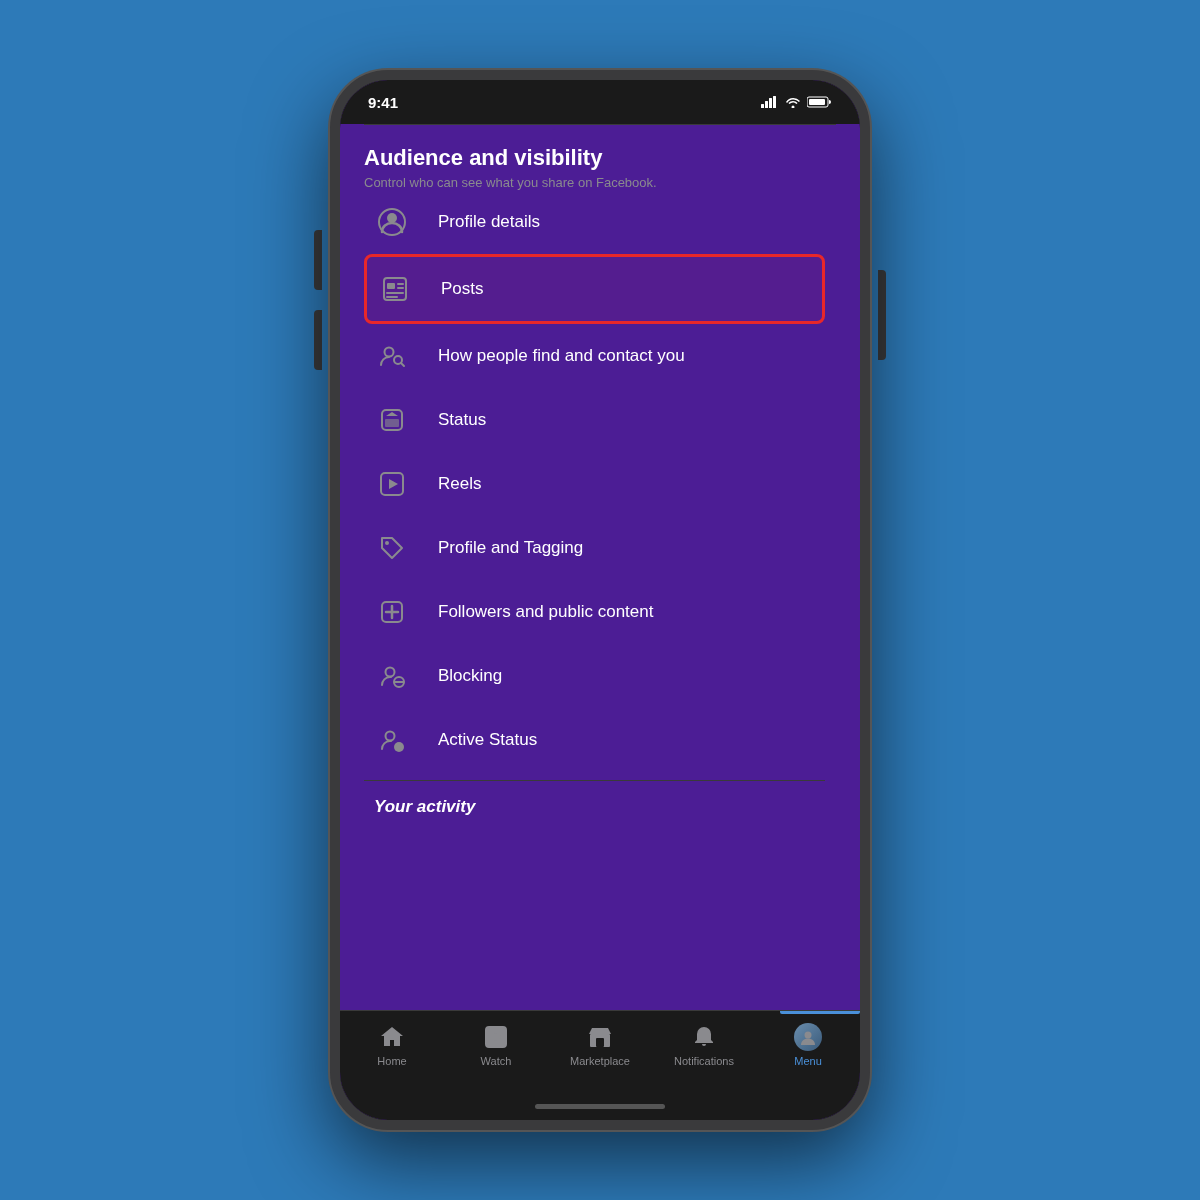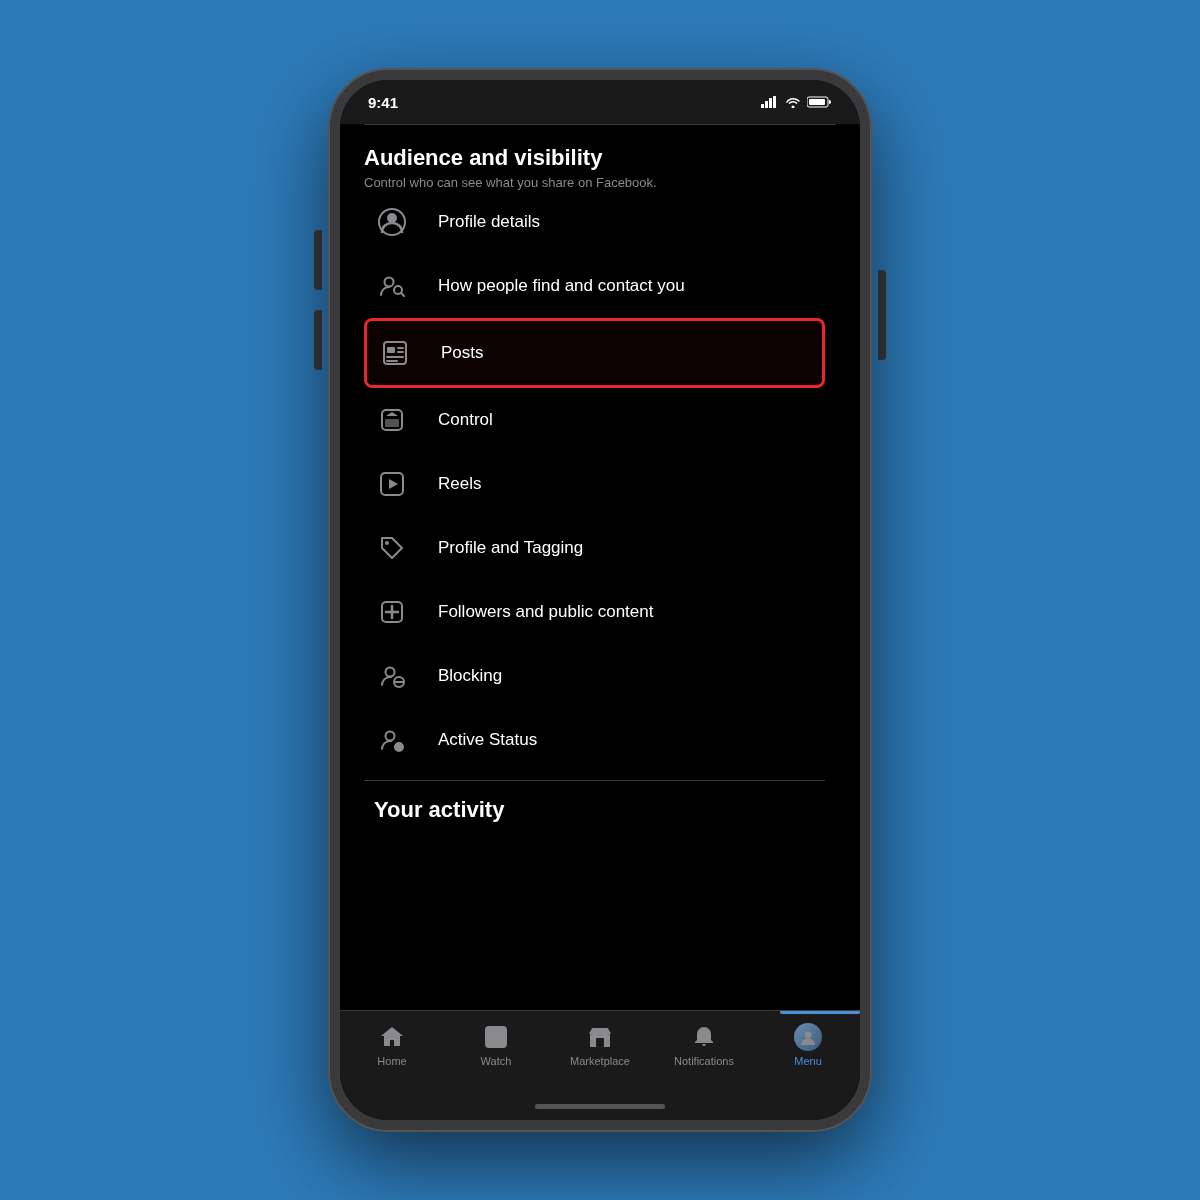--- a/index.html
+++ b/index.html
@@ -58,21 +58,21 @@
       top: 200px;
       width: 8px;
       height: 90px;
       background: #3a3a3c;
       border-radius: 0 4px 4px 0;
     }
 
     .screen {
       width: 100%;
       height: 100%;
-      background: #000000;
+      background: #4c1d95;
       border-radius: 48px;
       overflow: hidden;
       display: flex;
       flex-direction: column;
     }
 
     
     .status-bar {
       height: 44px;
       background: #1a1a1a;
@@ -166,25 +166,26 @@
       margin-left: 12px;
     }
 
     .content-divider {
       height: 1px;
       background: #3a3a3a;
       margin: 8px 0;
     }
 
     .activity-title {
-      font-size: 22px;
+      font-size: 17px;
       font-weight: 700;
       color: #ffffff;
       margin-top: 16px;
       padding: 0 10px;
+      font-style: italic;
     }
 
     
     .bottom-nav {
       height: 82px;
       background: #1a1a1a;
       border-top: 1px solid #3a3a3a;
       display: flex;
       align-items: flex-start;
       padding-top: 8px;
@@ -310,55 +311,55 @@
             <div class="menu-icon">
               <svg width="28" height="28" viewBox="0 0 28 28">
                 <circle cx="14" cy="10" r="5" fill="#8a8a8e"></circle>
                 <path d="M4 24c0-5.5 4.5-9 10-9s10 3.5 10 9" fill="none" stroke="#8a8a8e" stroke-width="2.5" stroke-linecap="round"></path>
                 <circle cx="14" cy="14" r="13" fill="none" stroke="#8a8a8e" stroke-width="2"></circle>
               </svg>
             </div>
             <span class="menu-label">Profile details</span>
           </li>
 
-          <li class="menu-item">
-            <div class="menu-icon">
-              <svg width="28" height="28" viewBox="0 0 28 28">
-                <circle cx="11" cy="10" r="4.5" fill="none" stroke="#8a8a8e" stroke-width="2"></circle>
-                <path d="M3 23c0-4.4 3.6-8 8-8" fill="none" stroke="#8a8a8e" stroke-width="2" stroke-linecap="round"></path>
-                <circle cx="20" cy="18" r="4" fill="none" stroke="#8a8a8e" stroke-width="2"></circle>
-                <line x1="23" y1="21" x2="26" y2="24" stroke="#8a8a8e" stroke-width="2" stroke-linecap="round"></line>
-              </svg>
-            </div>
-            <span class="menu-label">How people find and contact you</span>
-          </li>
-
           <li class="menu-item highlighted">
             <div class="menu-icon">
               <svg width="28" height="28" viewBox="0 0 28 28">
                 <rect x="3" y="3" width="22" height="22" rx="3" fill="none" stroke="#8a8a8e" stroke-width="2"></rect>
                 <rect x="6" y="8" width="8" height="6" rx="1" fill="#8a8a8e"></rect>
                 <line x1="17" y1="9" x2="22" y2="9" stroke="#8a8a8e" stroke-width="2" stroke-linecap="round"></line>
                 <line x1="17" y1="13" x2="22" y2="13" stroke="#8a8a8e" stroke-width="2" stroke-linecap="round"></line>
                 <line x1="6" y1="18" x2="22" y2="18" stroke="#8a8a8e" stroke-width="2" stroke-linecap="round"></line>
                 <line x1="6" y1="22" x2="16" y2="22" stroke="#8a8a8e" stroke-width="2" stroke-linecap="round"></line>
               </svg>
             </div>
             <span class="menu-label">Posts</span>
           </li>
 
           <li class="menu-item">
             <div class="menu-icon">
               <svg width="28" height="28" viewBox="0 0 28 28">
+                <circle cx="11" cy="10" r="4.5" fill="none" stroke="#8a8a8e" stroke-width="2"></circle>
+                <path d="M3 23c0-4.4 3.6-8 8-8" fill="none" stroke="#8a8a8e" stroke-width="2" stroke-linecap="round"></path>
+                <circle cx="20" cy="18" r="4" fill="none" stroke="#8a8a8e" stroke-width="2"></circle>
+                <line x1="23" y1="21" x2="26" y2="24" stroke="#8a8a8e" stroke-width="2" stroke-linecap="round"></line>
+              </svg>
+            </div>
+            <span class="menu-label">How people find and contact you</span>
+          </li>
+
+          <li class="menu-item">
+            <div class="menu-icon">
+              <svg width="28" height="28" viewBox="0 0 28 28">
                 <rect x="4" y="4" width="20" height="20" rx="4" fill="none" stroke="#8a8a8e" stroke-width="2"></rect>
                 <rect x="7" y="13" width="14" height="8" rx="1" fill="#8a8a8e" opacity="0.6"></rect>
                 <path d="M8 10 L14 6 L20 10" fill="#8a8a8e"></path>
               </svg>
             </div>
-            <span class="menu-label">Control</span>
+            <span class="menu-label">Status</span>
           </li>
 
           <li class="menu-item">
             <div class="menu-icon">
               <svg width="28" height="28" viewBox="0 0 28 28">
                 <rect x="3" y="3" width="22" height="22" rx="4" fill="none" stroke="#8a8a8e" stroke-width="2"></rect>
                 <polygon points="11,9 11,19 20,14" fill="#8a8a8e"></polygon>
               </svg>
             </div>
             <span class="menu-label">Reels</span>

